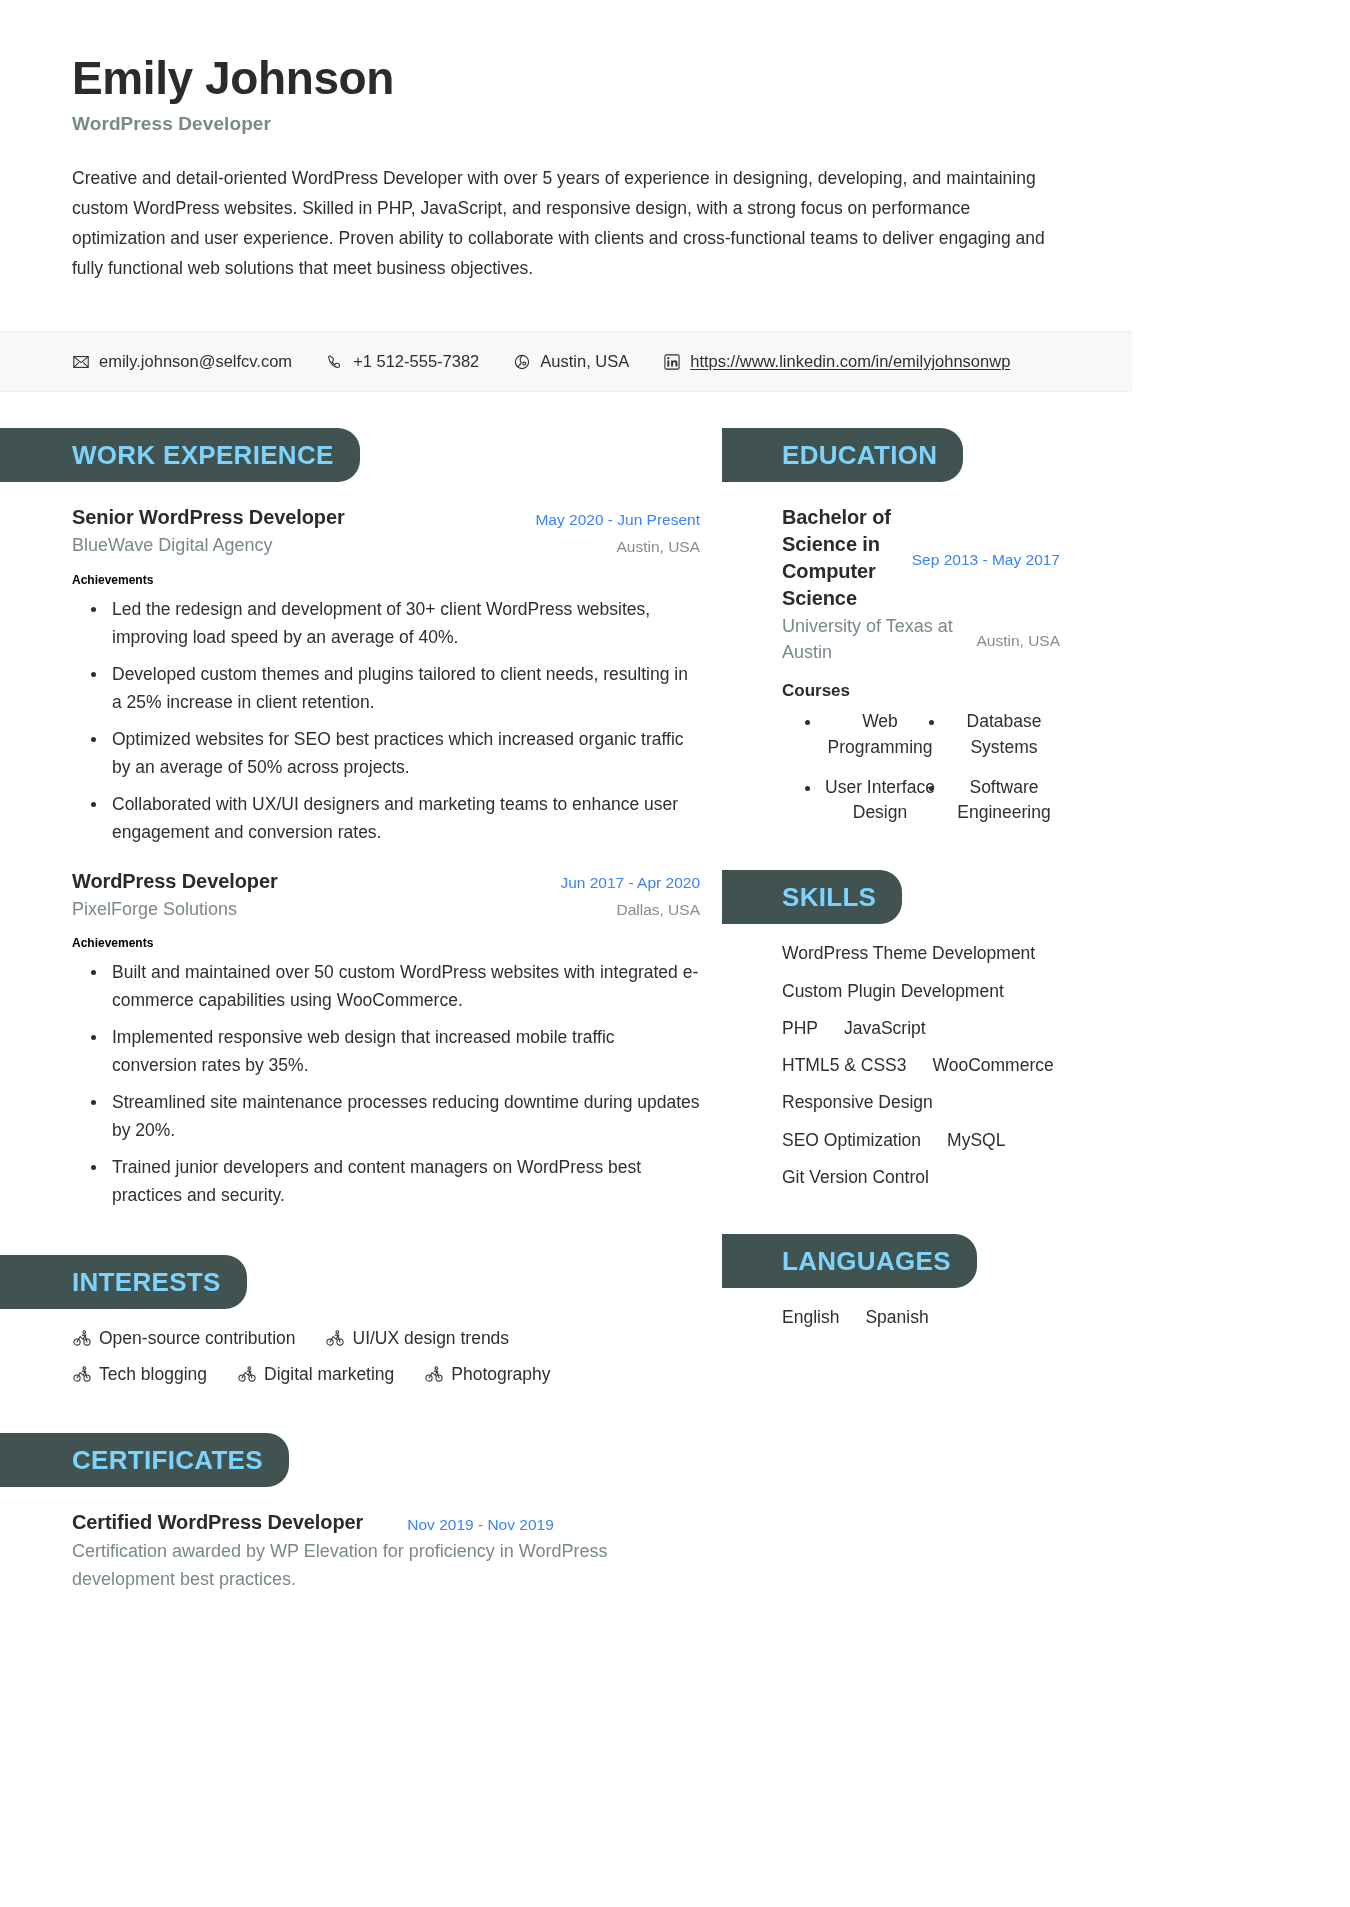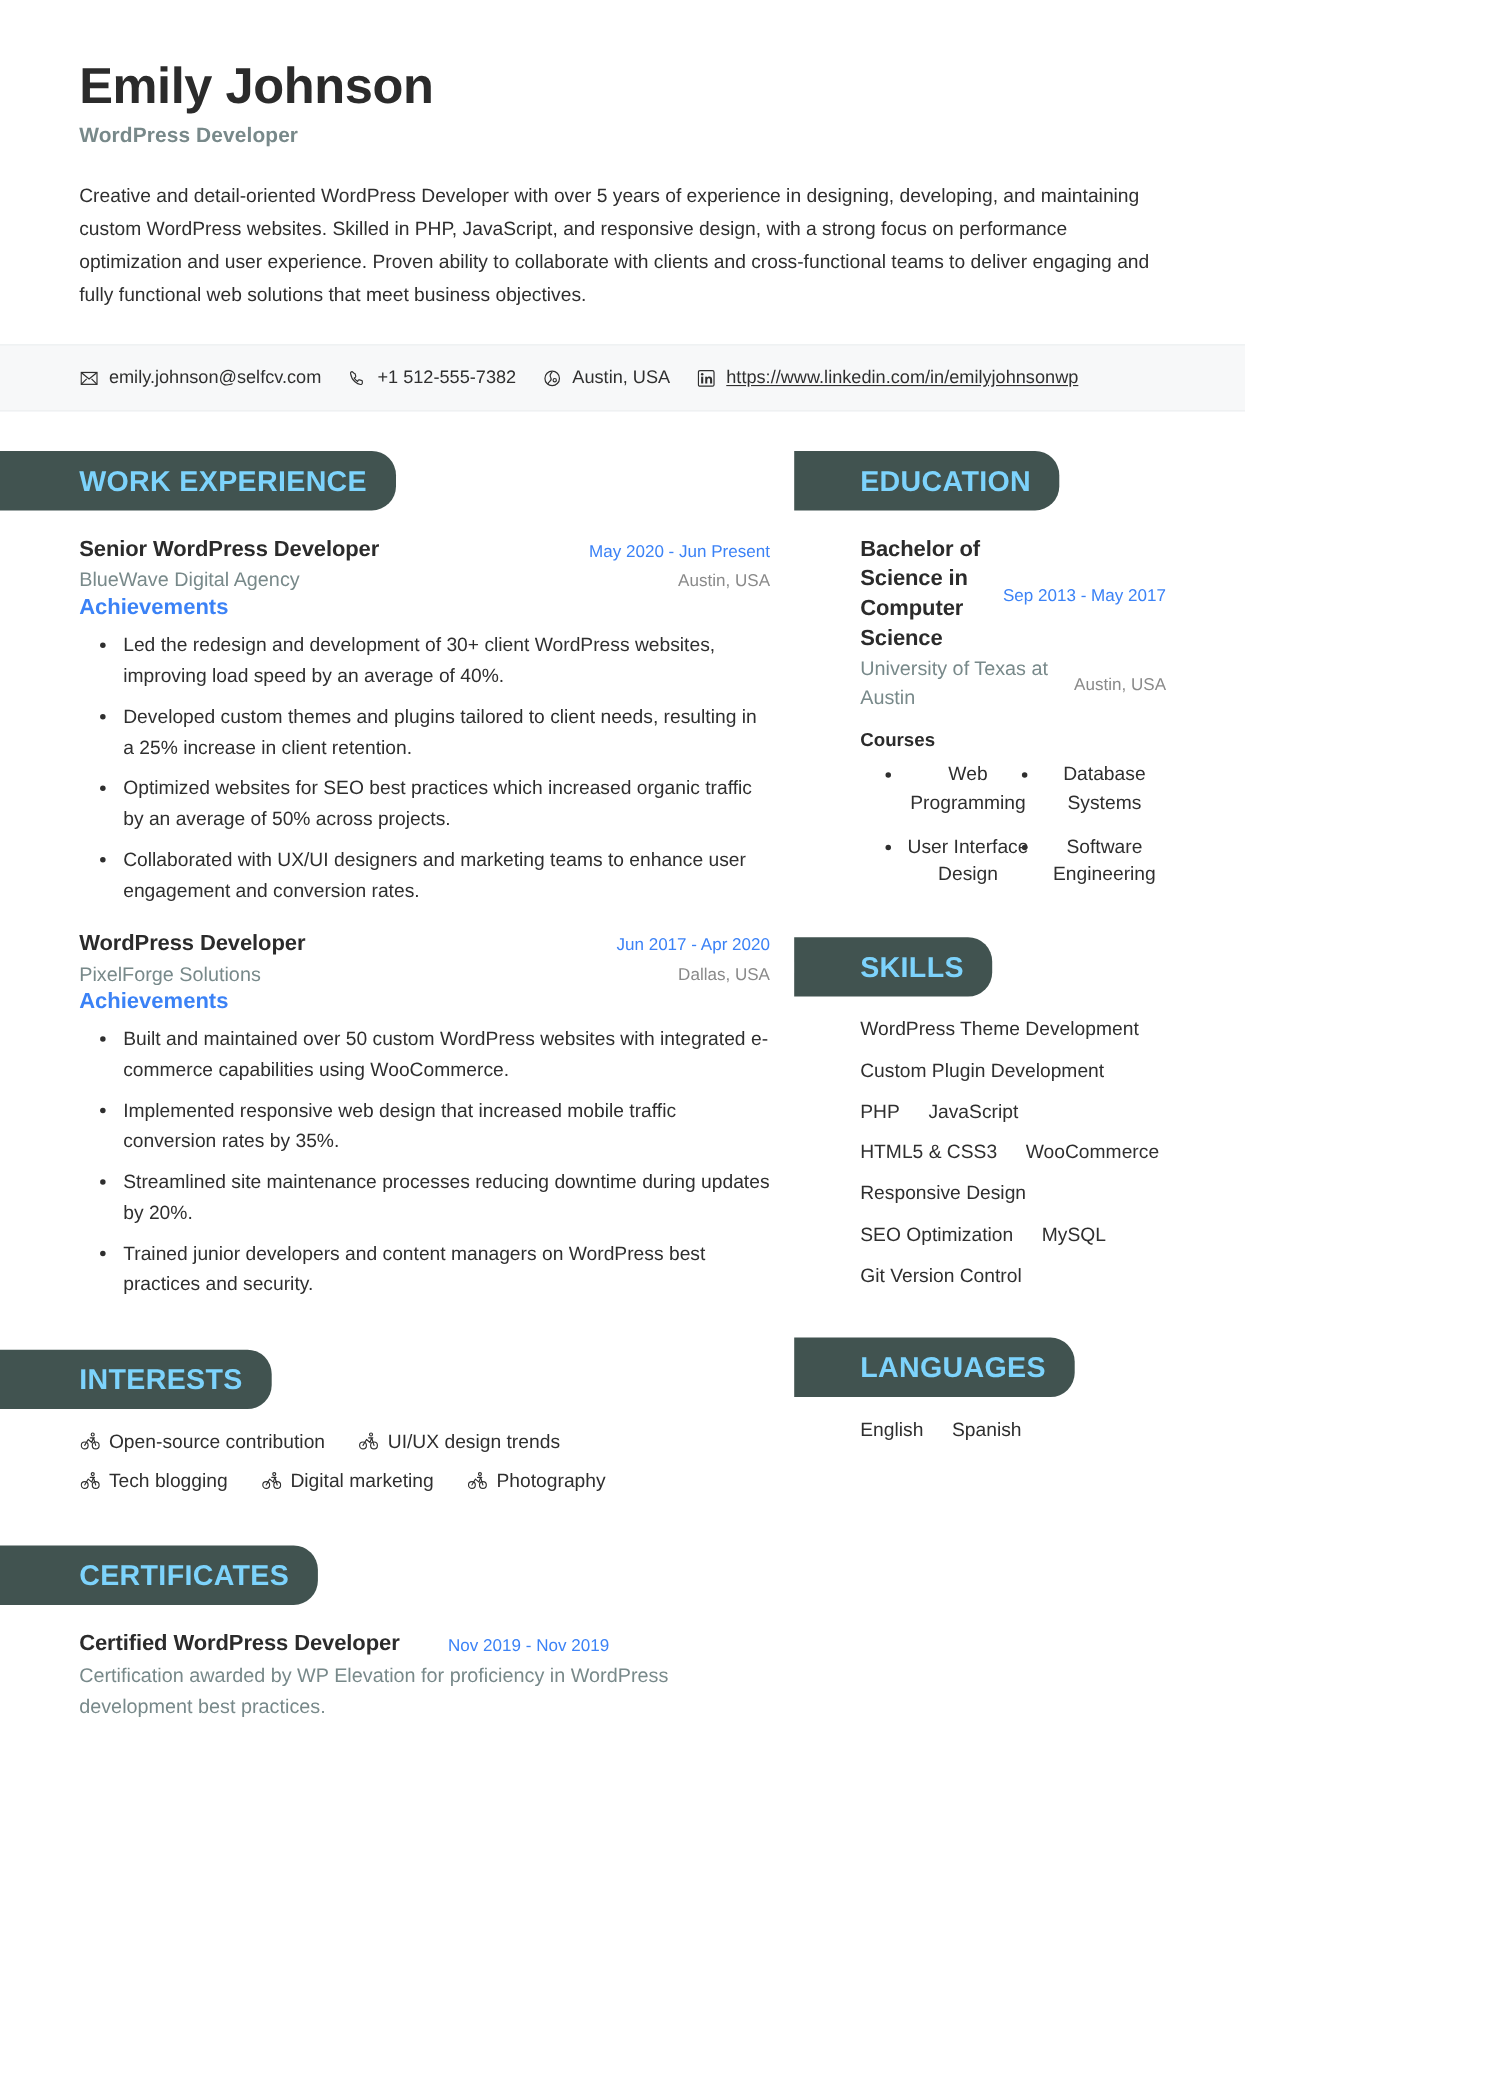--- a/index.html
+++ b/index.html
@@ -47,21 +47,22 @@
 
   
   .contact-bar {
     background: #f7f8f9;
     border-top: 1px solid #eceef0;
     border-bottom: 1px solid #eceef0;
     padding: 18px 72px;
     display: flex;
     align-items: flex-start;
     flex-wrap: wrap;
-    gap: 0 24px;
+    gap: 0 34px;
+    margin-top: 18px;
   }
   .contact-item {
     display: flex;
     align-items: center;
     gap: 9px;
     font-size: 16.5px;
     color: #2f2f2f;
     line-height: 1.4;
   }
   .contact-item .ico {
@@ -138,24 +139,24 @@
   }
   .entry-loc {
     font-size: 15.5px;
     color: #8a8a8a;
     white-space: nowrap;
     text-align: right;
     padding-top: 4px;
   }
 
   .ach-label {
-    margin-top: 0;
-    font-size: 20px;
+    margin-top: 14px;
+    font-size: 12px;
     font-weight: 700;
-    color: #3b82f6;
+    color: #000000;
   }
   ul.bullets {
     margin-top: 8px;
     padding-left: 38px;
     list-style: none;
   }
   ul.bullets li {
     position: relative;
     font-size: 17.5px;
     line-height: 1.6;

